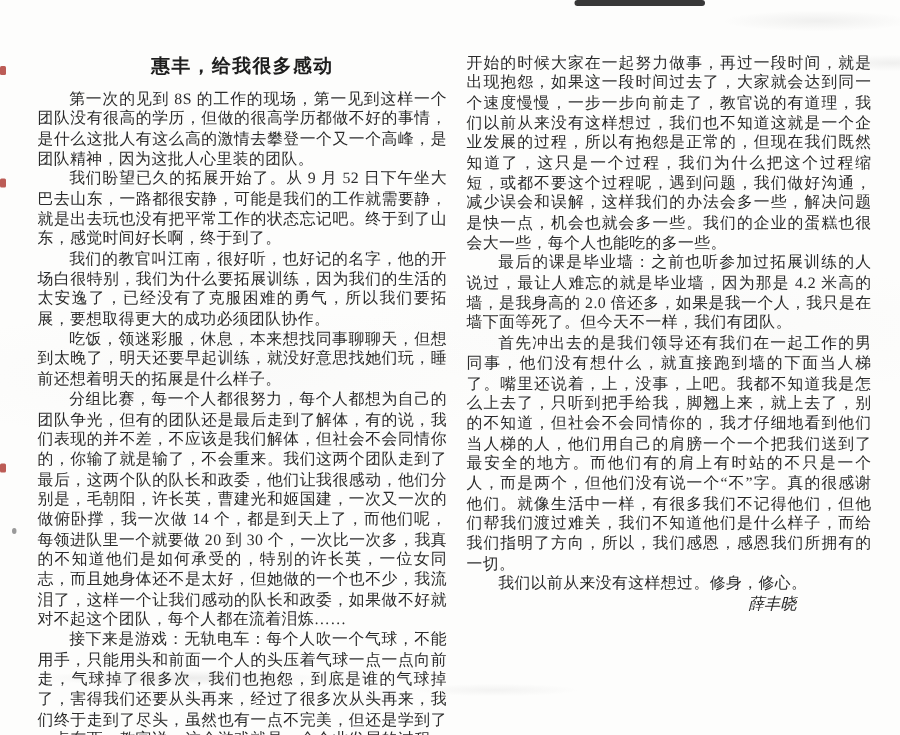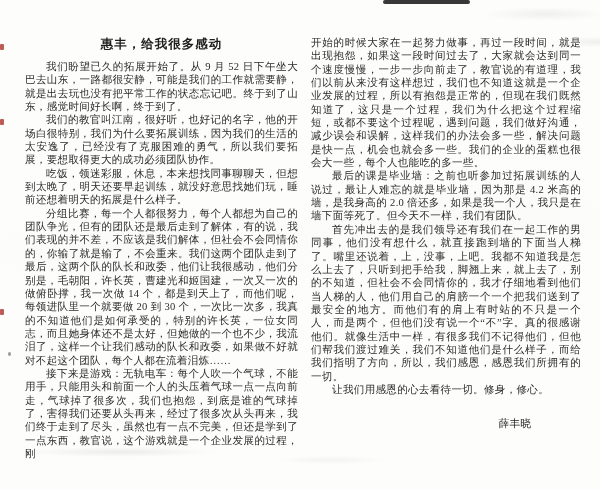--- a/index.html
+++ b/index.html
@@ -40,26 +40,26 @@
     margin: 0;
     font-size: 10.55px;
     line-height: 13.35px;
     letter-spacing: 0.3px;
     text-align: justify;
     text-indent: 2em;
     color: #2b2b2b;
   }
   .para.no-indent { text-indent: 0; }
   .signature-block {
-    margin-top: 20px;
     text-align: right;
     padding-right: 50px;
     font-size: 10.8px;
     line-height: 15.5px;
     color: #262626;
+    font-style: italic;
   }
   .signature-block div { white-space: nowrap; }
   
   .artifact { position: absolute; }
   .artifact-bar {
     left: 383px; top: 0; width: 87px; height: 4px;
     background: #383838; border-radius: 2px;
   }
   .red-speck {
     width: 4px; height: 6px;
@@ -80,30 +80,31 @@
 <div class="scan-canvas">
 
   <div class="artifact artifact-bar"></div>
   <div class="artifact red-speck speck-1"></div>
   <div class="artifact red-speck speck-2"></div>
   <div class="artifact red-speck speck-3"></div>
   <div class="artifact gray-speck"></div>
 
   <div class="page page-left">
     <h1 class="doc-title">惠丰，给我很多感动</h1>
+    <p class="para">第一次的见到 8S 的工作的现场，第一见到这样一个团队没有很高的学历，但做的很高学历都做不好的事情，是什么这批人有这么高的激情去攀登一个又一个高峰，是团队精神，因为这批人心里装的团队。</p>
     <p class="para">我们盼望已久的拓展开始了。从 9 月 52 日下午坐大巴去山东，一路都很安静，可能是我们的工作就需要静，就是出去玩也没有把平常工作的状态忘记吧。终于到了山东，感觉时间好长啊，终于到了。</p>
     <p class="para">我们的教官叫江南，很好听，也好记的名字，他的开场白很特别，我们为什么要拓展训练，因为我们的生活的太安逸了，已经没有了克服困难的勇气，所以我们要拓展，要想取得更大的成功必须团队协作。</p>
     <p class="para">吃饭，领迷彩服，休息，本来想找同事聊聊天，但想到太晚了，明天还要早起训练，就没好意思找她们玩，睡前还想着明天的拓展是什么样子。</p>
     <p class="para">分组比赛，每一个人都很努力，每个人都想为自己的团队争光，但有的团队还是最后走到了解体，有的说，我们表现的并不差，不应该是我们解体，但社会不会同情你的，你输了就是输了，不会重来。我们这两个团队走到了最后，这两个队的队长和政委，他们让我很感动，他们分别是，毛朝阳，许长英，曹建光和姬国建，一次又一次的做俯卧撑，我一次做 14 个，都是到天上了，而他们呢，每领进队里一个就要做 20 到 30 个，一次比一次多，我真的不知道他们是如何承受的，特别的许长英，一位女同志，而且她身体还不是太好，但她做的一个也不少，我流泪了，这样一个让我们感动的队长和政委，如果做不好就对不起这个团队，每个人都在流着泪炼……</p>
     <p class="para">接下来是游戏：无轨电车：每个人吹一个气球，不能用手，只能用头和前面一个人的头压着气球一点一点向前走，气球掉了很多次，我们也抱怨，到底是谁的气球掉了，害得我们还要从头再来，经过了很多次从头再来，我们终于走到了尽头，虽然也有一点不完美，但还是学到了一点东西，教官说，这个游戏就是一个企业发展的过程，刚</p>
   </div>
 
   <div class="page page-right">
     <p class="para no-indent">开始的时候大家在一起努力做事，再过一段时间，就是出现抱怨，如果这一段时间过去了，大家就会达到同一个速度慢慢，一步一步向前走了，教官说的有道理，我们以前从来没有这样想过，我们也不知道这就是一个企业发展的过程，所以有抱怨是正常的，但现在我们既然知道了，这只是一个过程，我们为什么把这个过程缩短，或都不要这个过程呢，遇到问题，我们做好沟通，减少误会和误解，这样我们的办法会多一些，解决问题是快一点，机会也就会多一些。我们的企业的蛋糕也很会大一些，每个人也能吃的多一些。</p>
     <p class="para">最后的课是毕业墙：之前也听参加过拓展训练的人说过，最让人难忘的就是毕业墙，因为那是 4.2 米高的墙，是我身高的 2.0 倍还多，如果是我一个人，我只是在墙下面等死了。但今天不一样，我们有团队。</p>
     <p class="para">首先冲出去的是我们领导还有我们在一起工作的男同事，他们没有想什么，就直接跑到墙的下面当人梯了。嘴里还说着，上，没事，上吧。我都不知道我是怎么上去了，只听到把手给我，脚翘上来，就上去了，别的不知道，但社会不会同情你的，我才仔细地看到他们当人梯的人，他们用自己的肩膀一个一个把我们送到了最安全的地方。而他们有的肩上有时站的不只是一个人，而是两个，但他们没有说一个“不”字。真的很感谢他们。就像生活中一样，有很多我们不记得他们，但他们帮我们渡过难关，我们不知道他们是什么样子，而给我们指明了方向，所以，我们感恩，感恩我们所拥有的一切。</p>
-    <p class="para">让我们用感恩的心去看待一切。修身，修心。</p>
+    <p class="para">我们以前从来没有这样想过。修身，修心。</p>
     <div class="signature-block">
       <div>薛丰晓</div>
     </div>
   </div>
 
 </div>
 
 </body></html>

